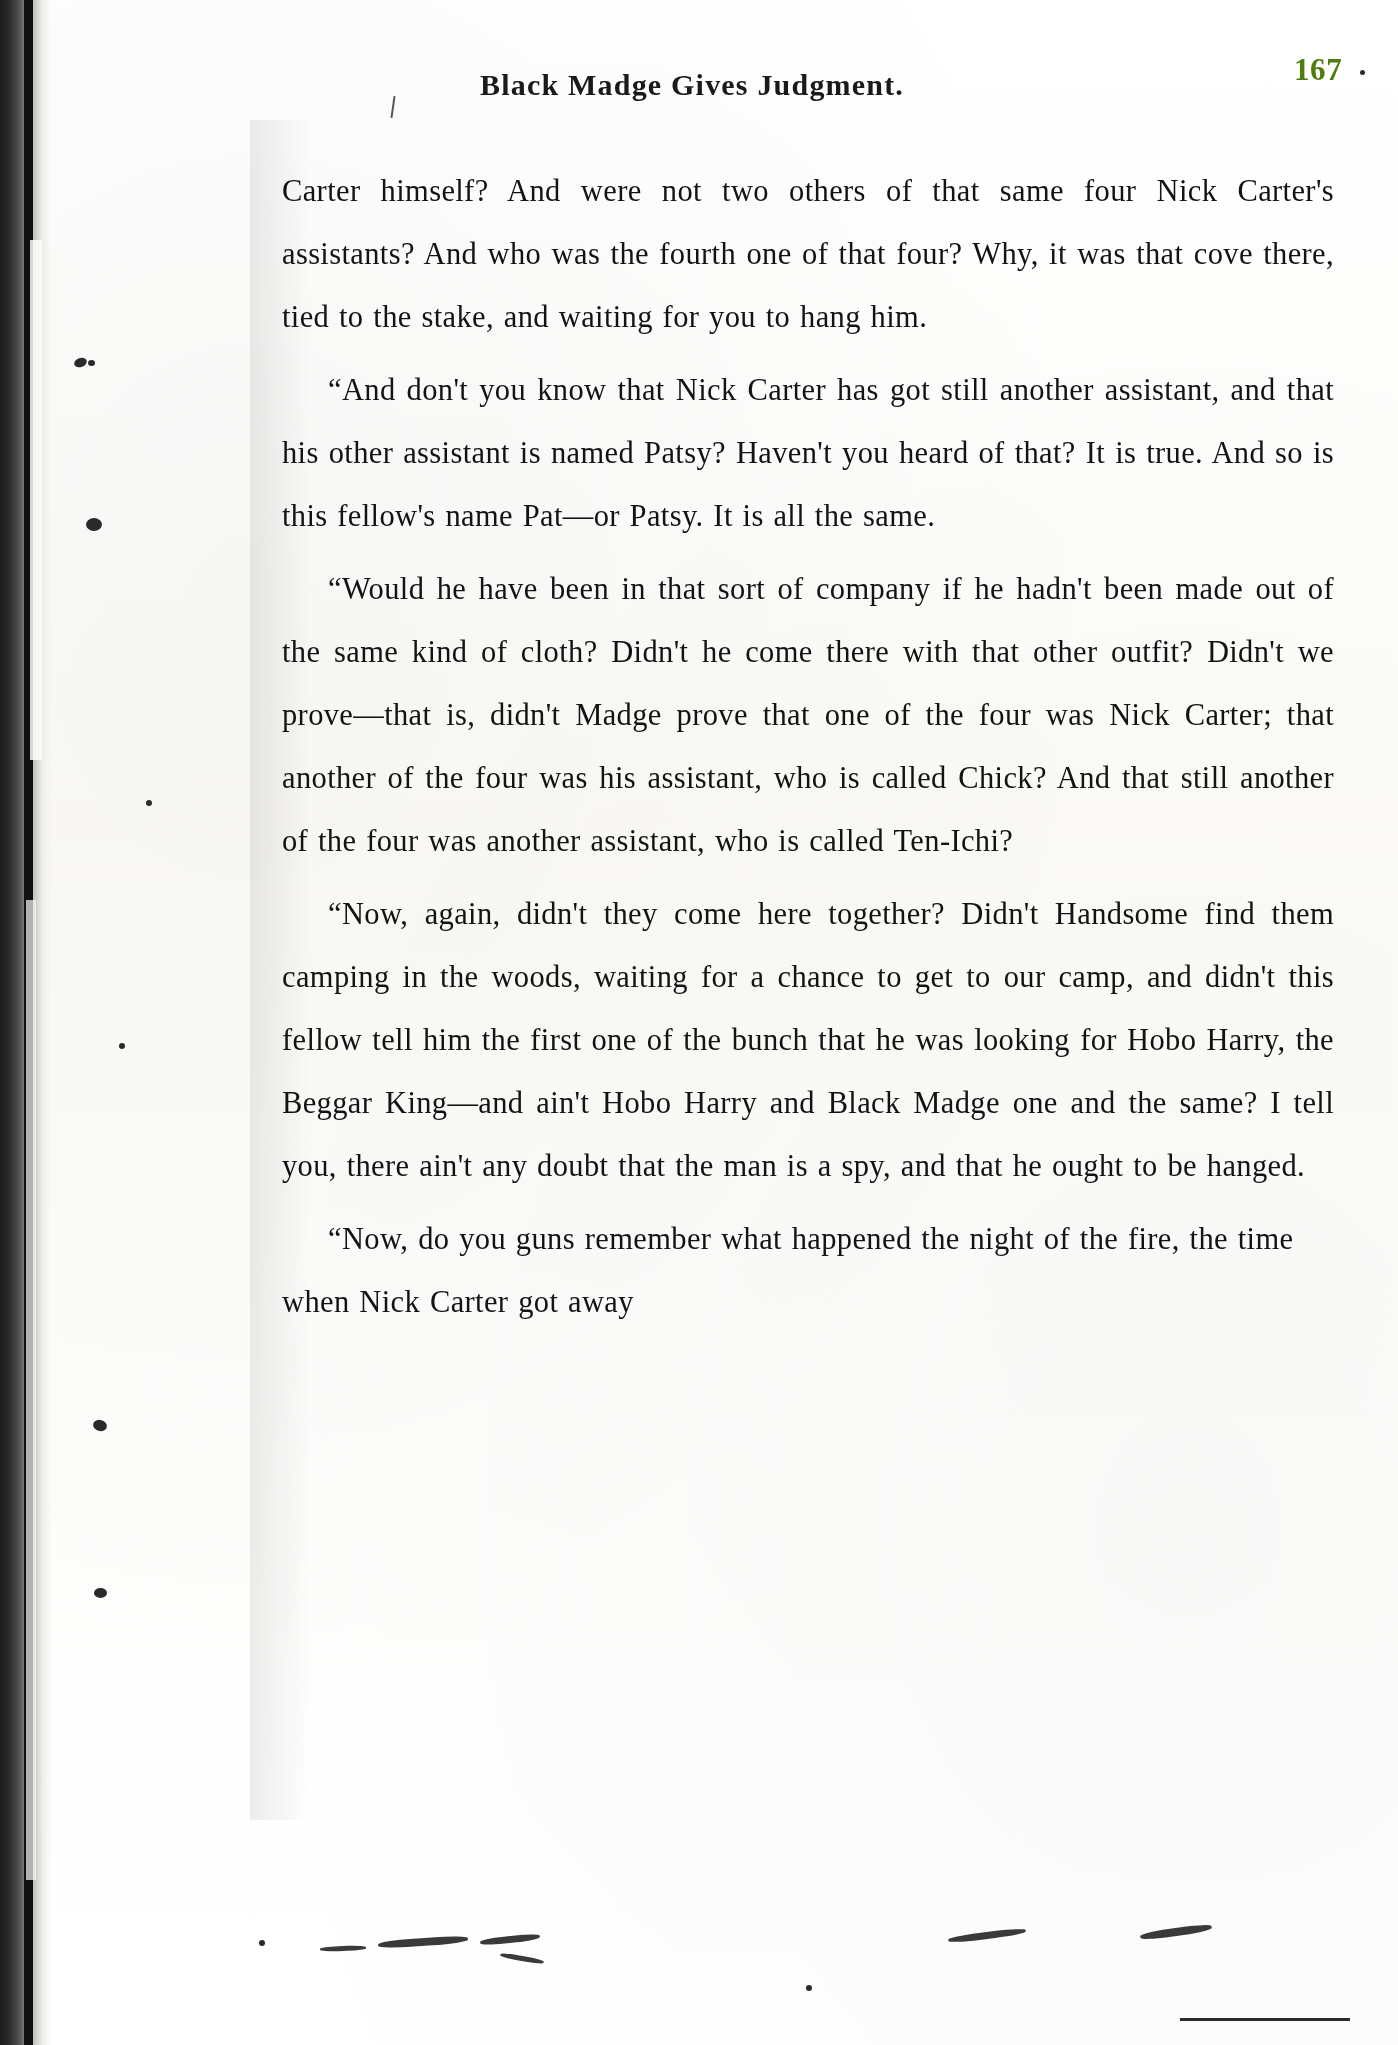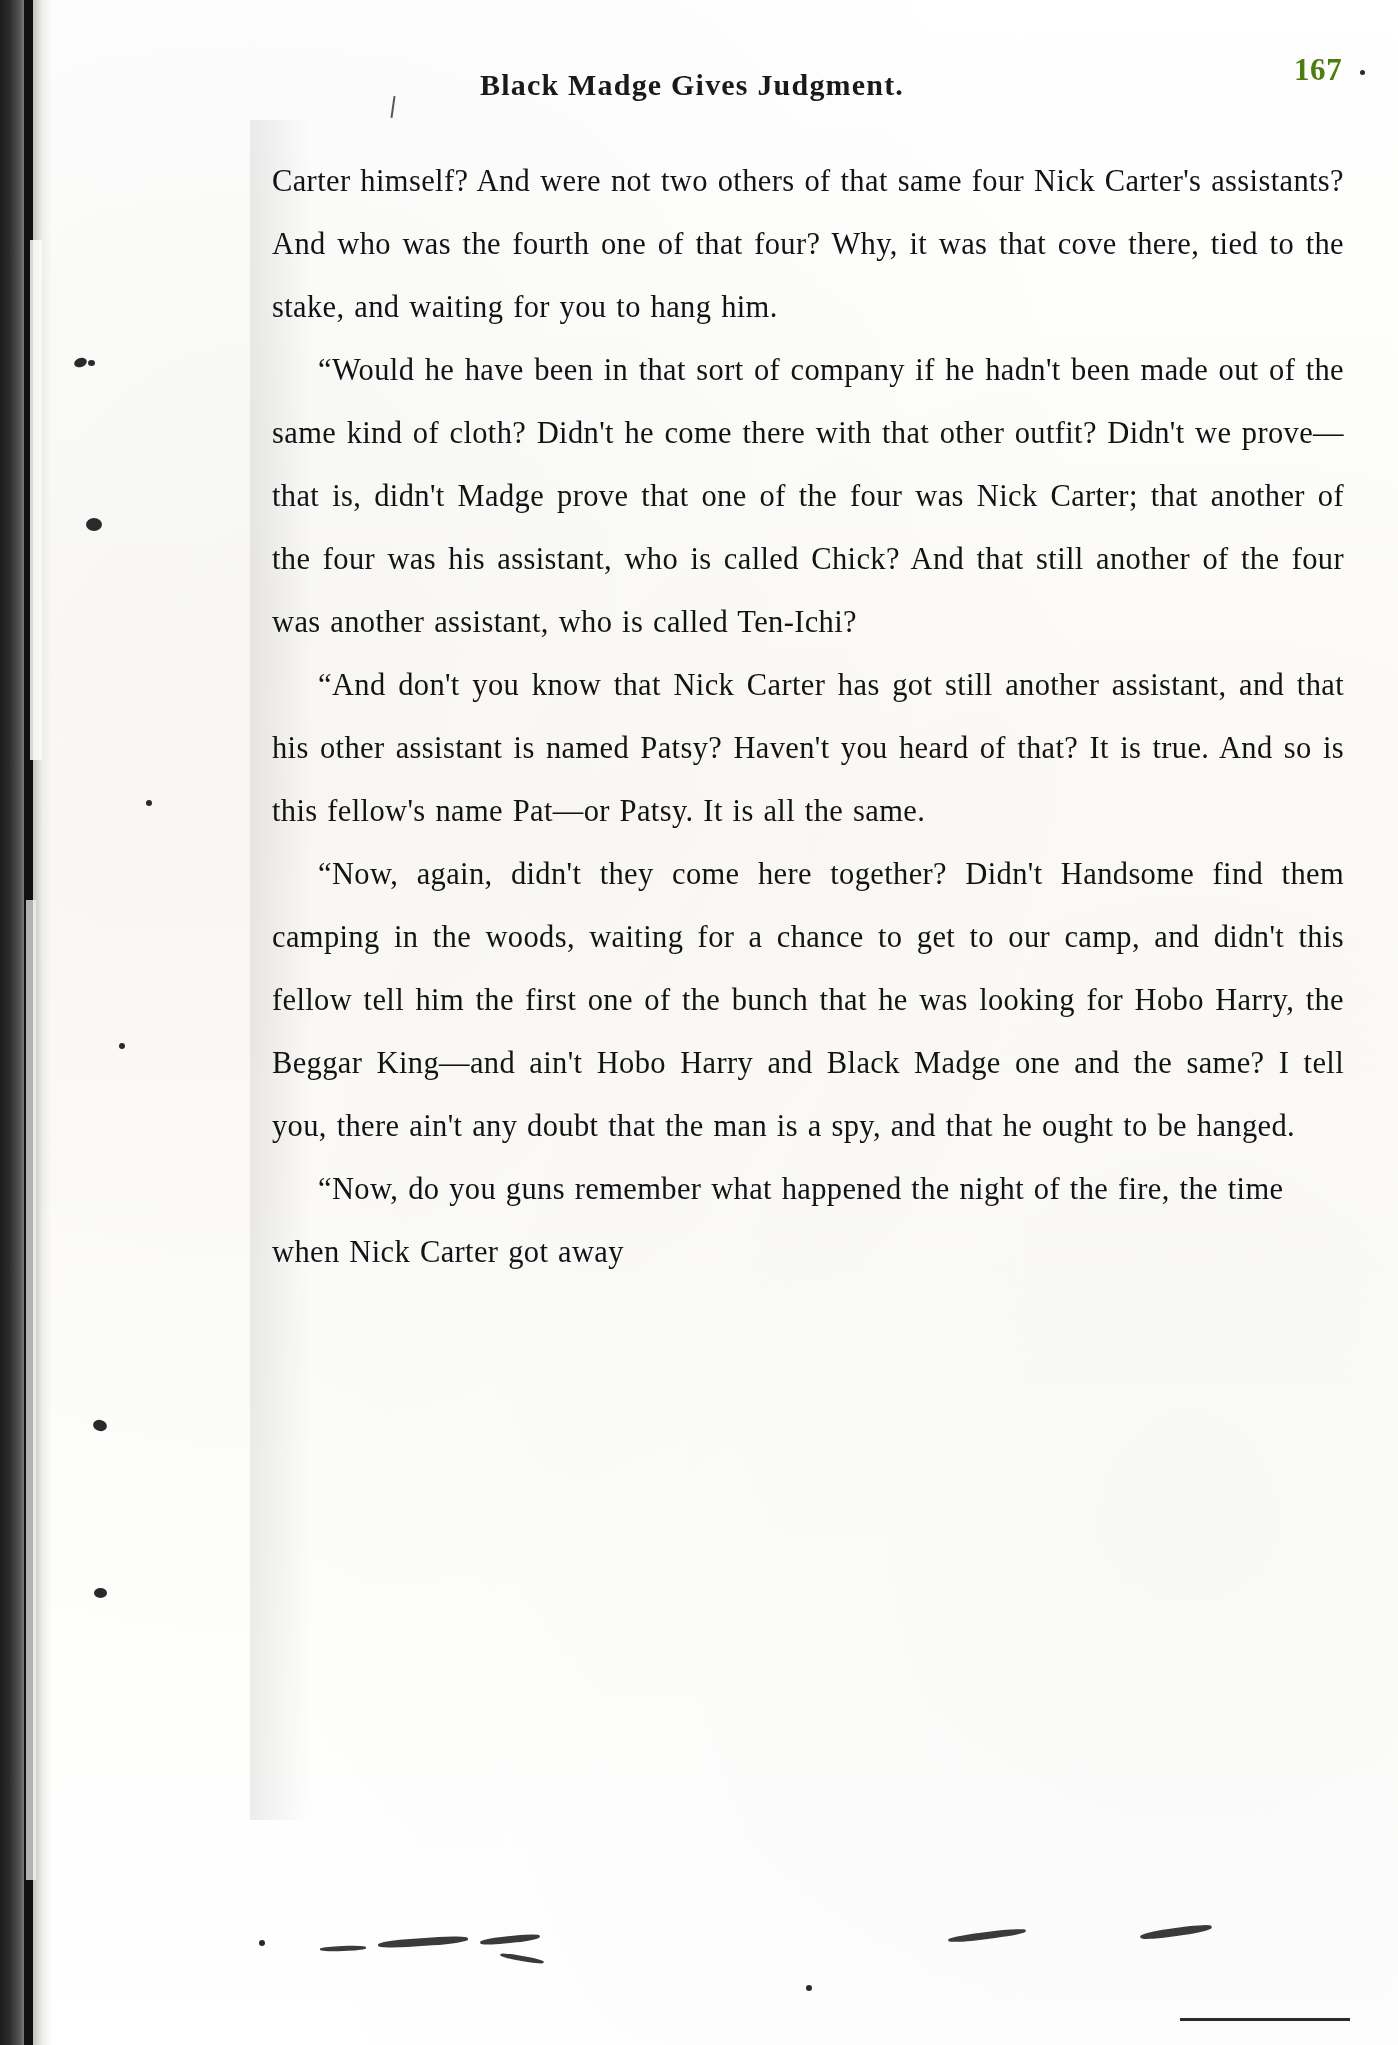--- a/index.html
+++ b/index.html
@@ -130,21 +130,21 @@
     width: 1072px;
     font-size: 30.5px;
     line-height: 63px;
     color: #131313;
     text-align: justify;
     text-justify: inter-word;
     letter-spacing: 0.012em;
     word-spacing: 0.06em;
   }
   .body-text p {
-    margin: 0;
+    margin: 10px;
   }
   .body-text p.indent {
     text-indent: 46px;
   }
   
   .body-text p.tail {
     text-align: left;
   }
 
   
@@ -199,22 +199,22 @@
   <div class="header">
     <div class="running-head">Black Madge Gives Judgment.</div>
     <div class="folio">167</div>
   </div>
   <div class="head-tick"></div>
 
   <div class="ink-left"></div>
 
   <div class="body-text">
     <p>Carter himself? And were not two others of that same four Nick Carter's assistants? And who was the fourth one of that four? Why, it was that cove there, tied to the stake, and waiting for you to hang him.</p>
+    <p class="indent">“And don't you know that Nick Carter has got still another assistant, and that his other assistant is named Patsy? Haven't you heard of that? It is true. And so is this fellow's name Pat—or Patsy. It is all the same.</p>
     <p class="indent">“Would he have been in that sort of company if he hadn't been made out of the same kind of cloth? Didn't he come there with that other outfit? Didn't we prove—that is, didn't Madge prove that one of the four was Nick Carter; that another of the four was his assistant, who is called Chick? And that still another of the four was another assistant, who is called Ten-Ichi?</p>
-    <p class="indent">“And don't you know that Nick Carter has got still another assistant, and that his other assistant is named Patsy? Haven't you heard of that? It is true. And so is this fellow's name Pat—or Patsy. It is all the same.</p>
     <p class="indent">“Now, again, didn't they come here together? Didn't Handsome find them camping in the woods, waiting for a chance to get to our camp, and didn't this fellow tell him the first one of the bunch that he was looking for Hobo Harry, the Beggar King—and ain't Hobo Harry and Black Madge one and the same? I tell you, there ain't any doubt that the man is a spy, and that he ought to be hanged.</p>
     <p class="indent tail">“Now, do you guns remember what happened the night of the fire, the time when Nick Carter got away</p>
   </div>
 
   <div class="tear" style="left:320px; top:1946px; width:46px; height:5px; transform:rotate(-2deg);"></div>
   <div class="tear" style="left:378px; top:1938px; width:90px; height:8px; transform:rotate(-4deg);"></div>
   <div class="tear" style="left:480px; top:1936px; width:60px; height:7px; transform:rotate(-6deg);"></div>
   <div class="tear" style="left:500px; top:1956px; width:44px; height:5px; transform:rotate(10deg);"></div>
   <div class="tear" style="left:948px; top:1932px; width:78px; height:7px; transform:rotate(-7deg);"></div>
   <div class="tear" style="left:1140px; top:1928px; width:72px; height:8px; transform:rotate(-8deg);"></div>

